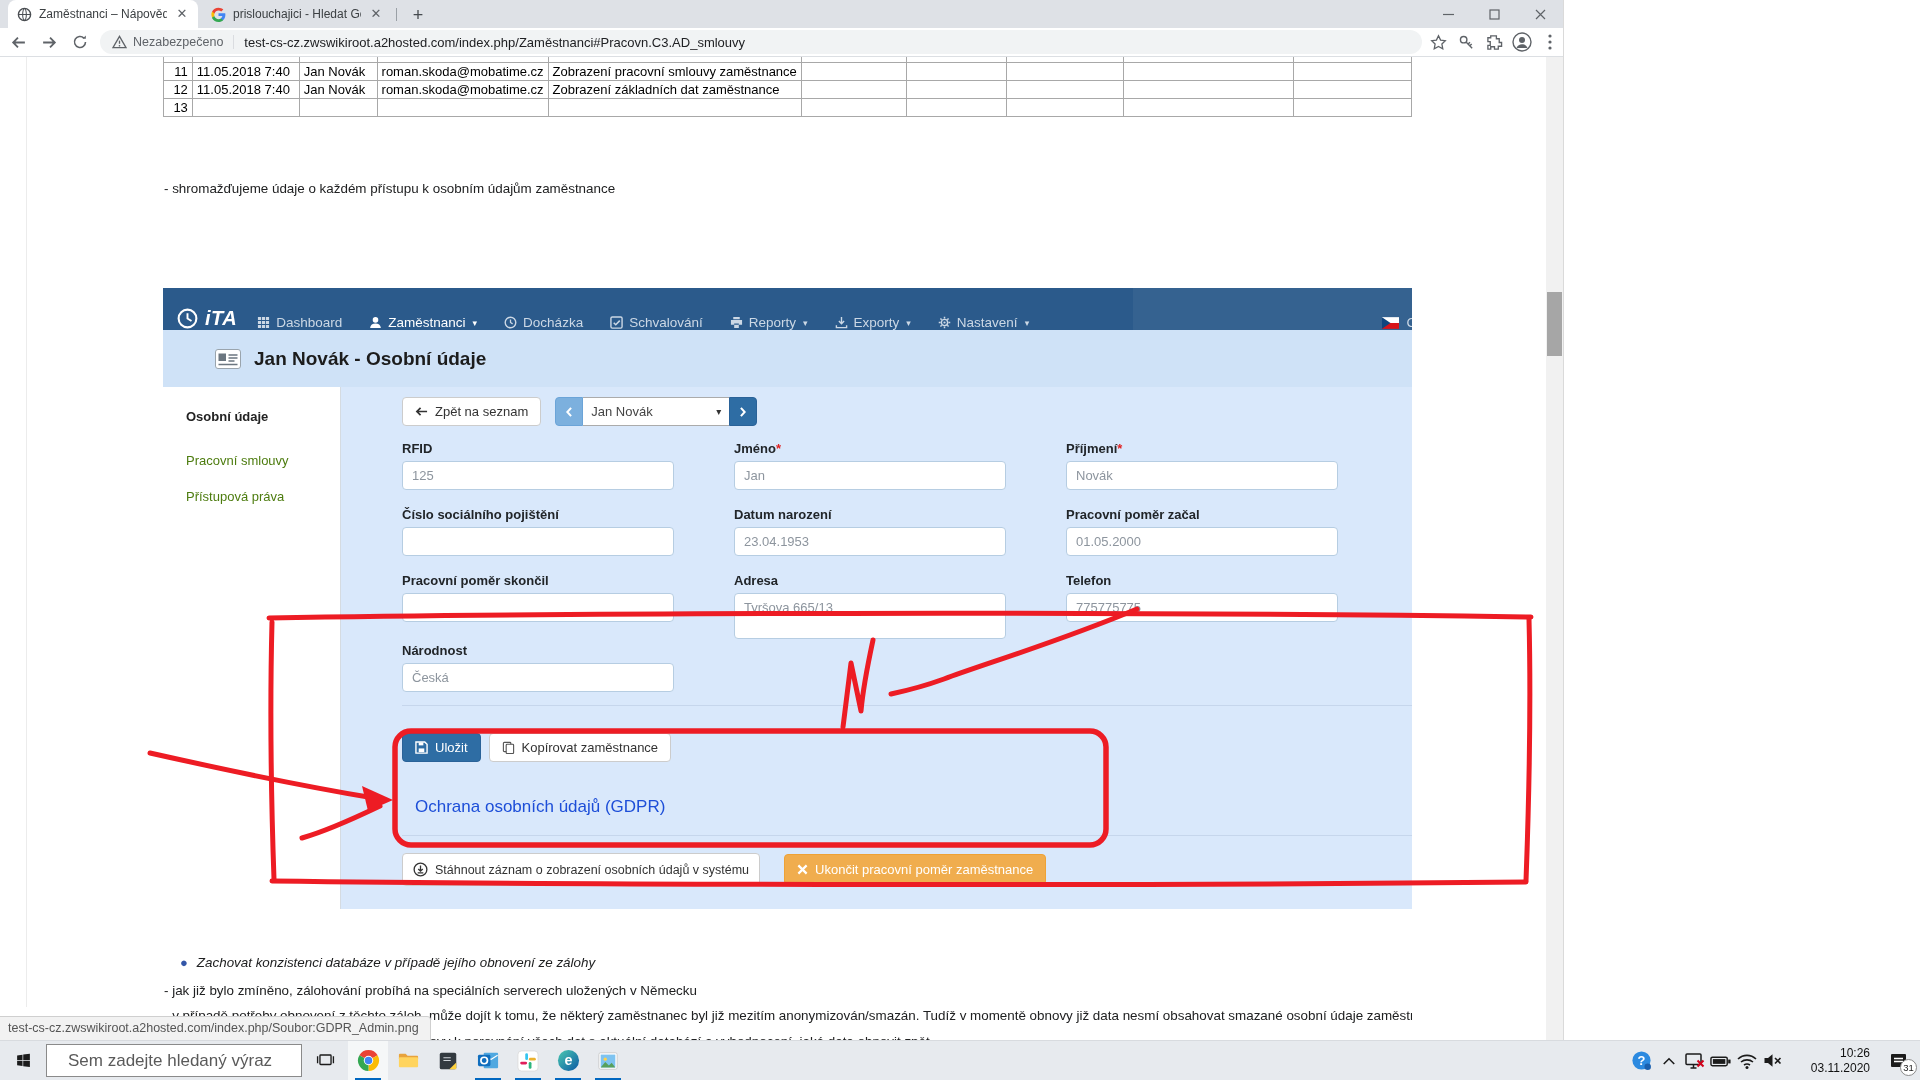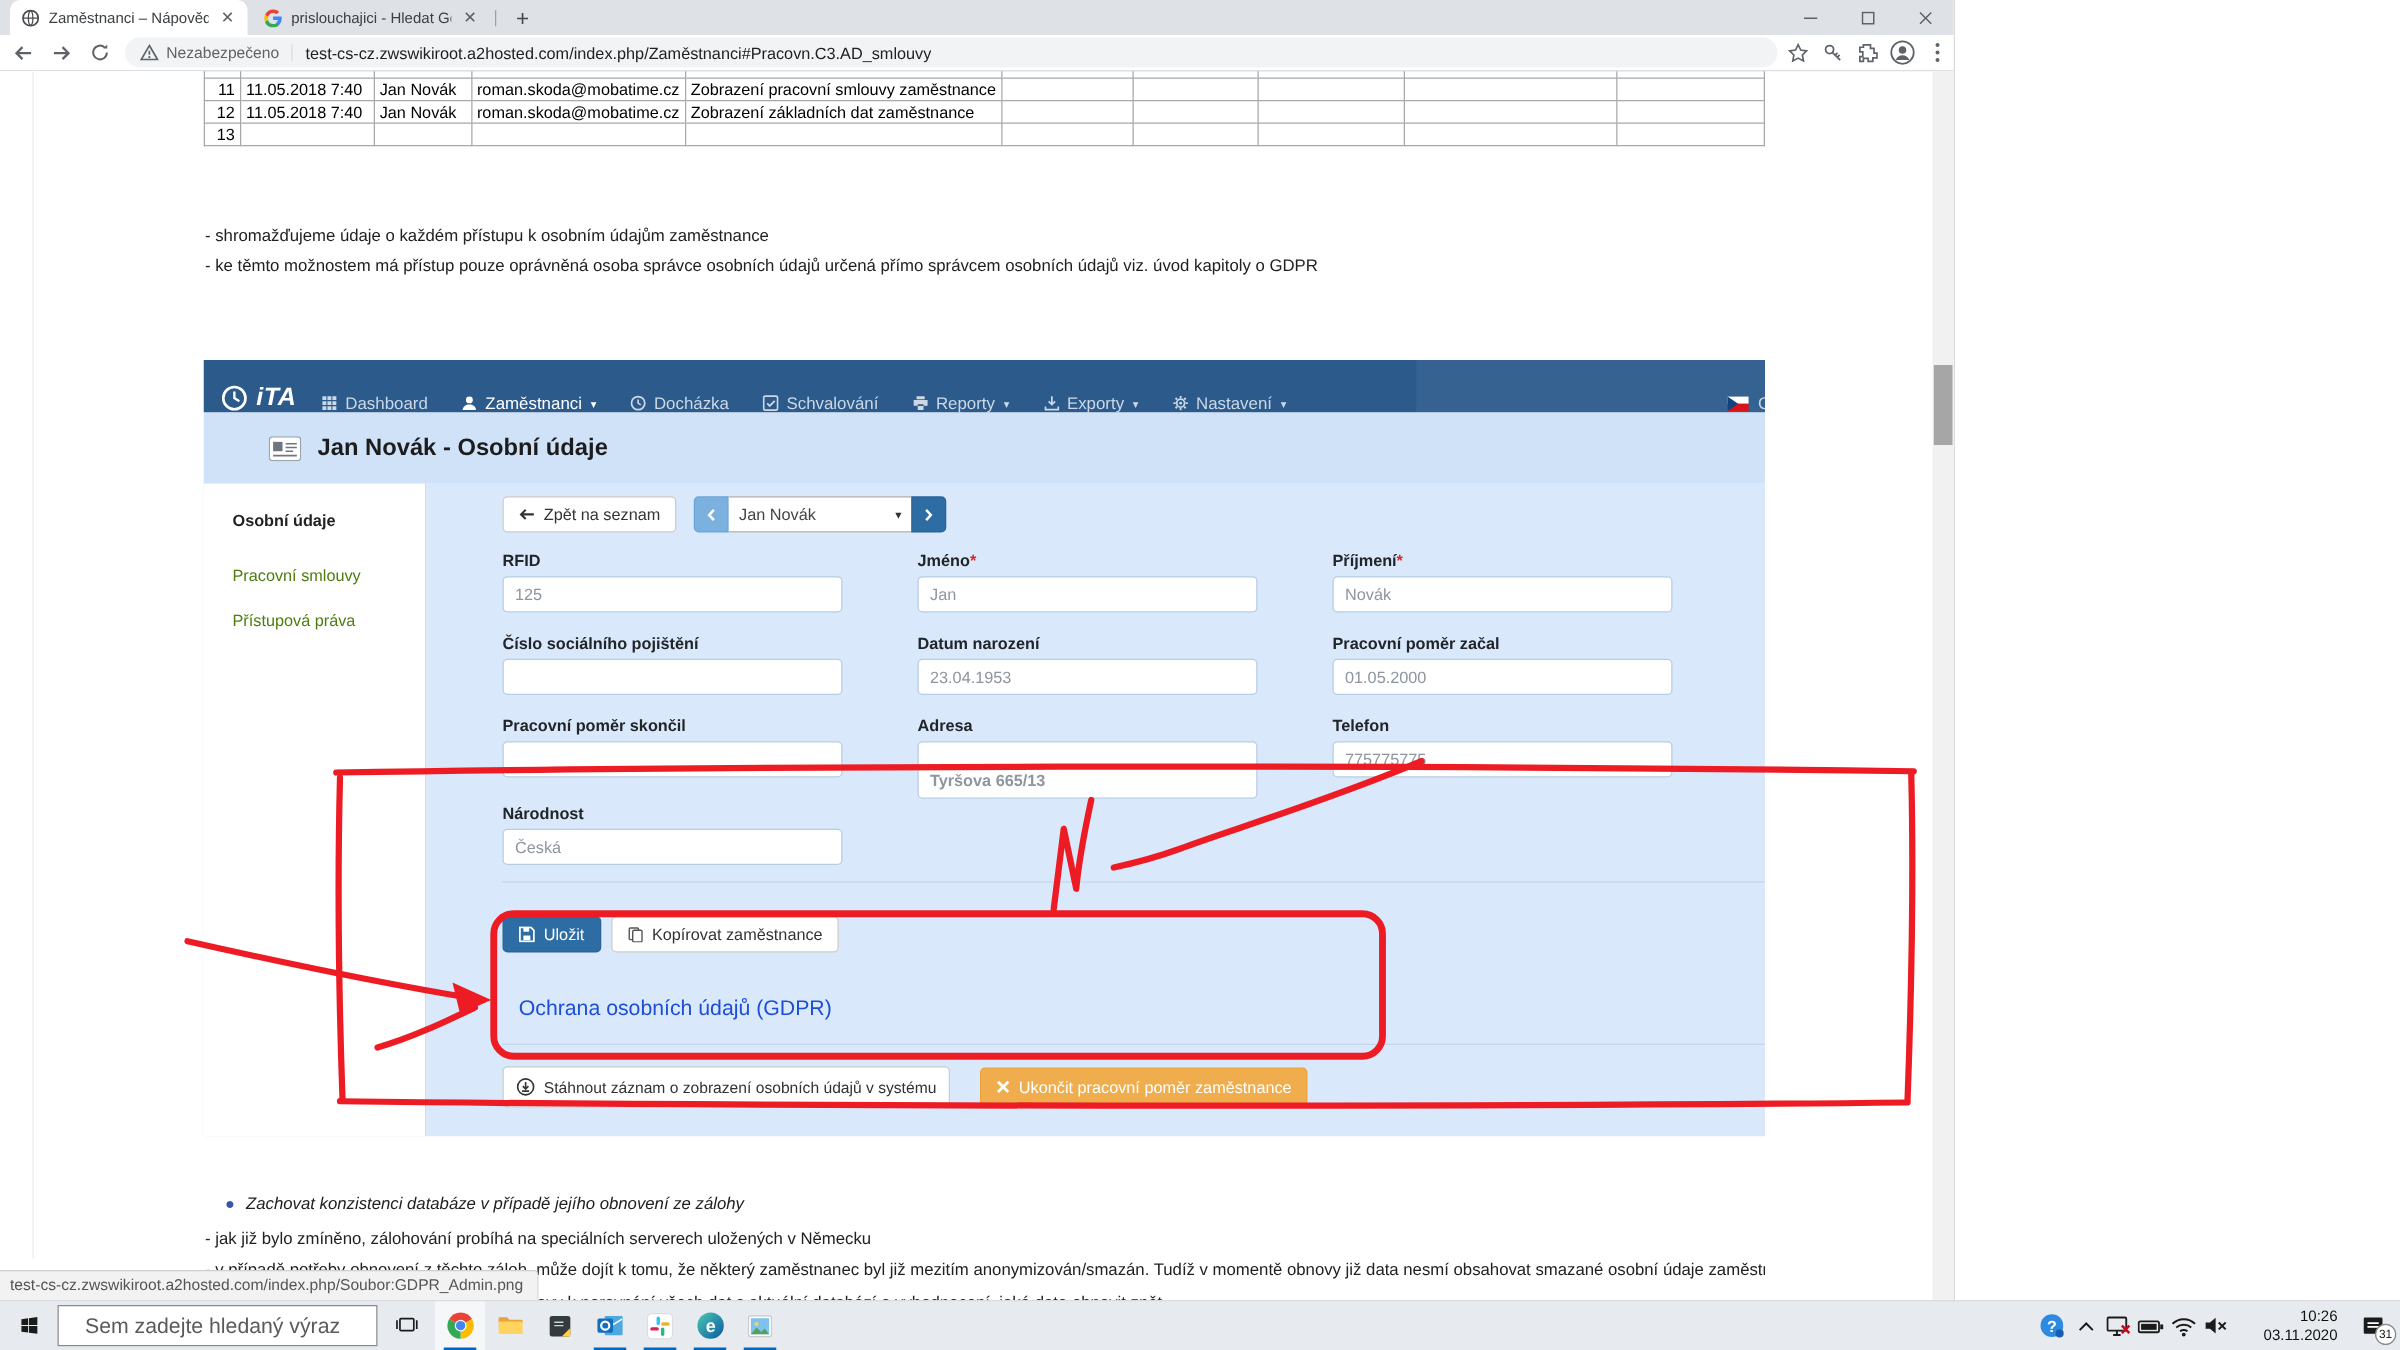--- a/index.html
+++ b/index.html
@@ -68,21 +68,21 @@
   .btn-primary{background:#2e6da4;border:1px solid #2a6298;color:#fff;}
   .pager{display:flex;margin-left:14px;}
   .pg-prev{width:28px;height:29px;background:#7cb0de;border:1px solid #6ba4d8;border-radius:4px 0 0 4px;box-sizing:border-box;}
   .emp-select{width:146px;height:29px;background:#fff;border:1px solid #ababab;border-left:none;border-right:none;font-size:13px;color:#444;display:flex;align-items:center;justify-content:space-between;padding:0 8px;box-sizing:border-box;}
   .emp-select .sel-caret{font-size:10px;color:#333;}
   .pg-next{width:28px;height:29px;background:#2e6da4;border:1px solid #2a6298;border-radius:0 4px 4px 0;box-sizing:border-box;}
   .form-row{position:absolute;left:61px;display:grid;grid-template-columns:272px 272px 272px;column-gap:60px;}
   .fld label{display:block;font-size:13px;font-weight:bold;color:#212529;margin-bottom:5px;white-space:nowrap;}
   .req{color:#e02020;}
   .inp{width:100%;height:29px;box-sizing:border-box;border:1px solid #b6cde2;border-radius:4px;background:#fff;color:#8d959e;font-size:13px;padding:0 9px;font-family:"Liberation Sans",sans-serif;outline:none;}
-  textarea.inp{height:46px;padding-top:23px;resize:none;line-height:16px;font-weight:bold;}
+  textarea.inp{height:46px;padding-top:6px;resize:none;line-height:16px;}
   .rule{position:absolute;left:61px;right:20px;border-top:1px solid #c6d6ec;}
   .save-row{position:absolute;left:61px;top:346px;display:flex;gap:8px;}
   .gdpr-h{position:absolute;left:74px;top:410px;font-size:17px;color:#1d4ed8;}
   .gdpr-row{position:absolute;left:61px;top:466px;display:flex;align-items:center;gap:8px;}
   .btn-gdpr{height:33px;font-size:12.5px;padding:0 10px;color:#333;}
   .btn-warning{display:inline-flex;align-items:center;gap:7px;height:31px;padding:0 12px;border-radius:4px;background:#f0ad4e;border:1px solid #eea236;color:#fff;font-size:13px;margin-left:16px;white-space:nowrap;}
 
   
   .annotations{position:absolute;left:0;top:0;width:1920px;height:1080px;pointer-events:none;z-index:40;}
   .annotations path,.annotations rect{fill:none;stroke:#ed1c24;stroke-width:5;stroke-linecap:round;stroke-linejoin:round;}
@@ -277,21 +277,20 @@
               <td></td>
               <td></td>
               <td></td>
               <td></td>
               <td></td>
             </tr>
       </tbody>
         </table>
 
       <div class="note" style="top:124px">- shromažďujeme údaje o každém přístupu k osobním údajům zaměstnance</div>
-      <div class="note" style="top:148px">- ke těmto možnostem má přístup pouze oprávněná osoba správce osobních údajů určená přímo správcem osobních údajů viz. úvod kapitoly o GDPR</div>
 
       <div class="app">
         <div class="app-nav">
           <div class="brand">
             <svg width="21" height="21" viewBox="0 0 22 22">
                 <circle cx="11" cy="11" r="9.3" fill="none" stroke="#fff" stroke-width="2.2"></circle>
                 <path d="M11 5.5V11l4.2 2.6" stroke="#fff" stroke-width="2" fill="none"></path>
               </svg>
             <span>iTA</span>
           </div>

